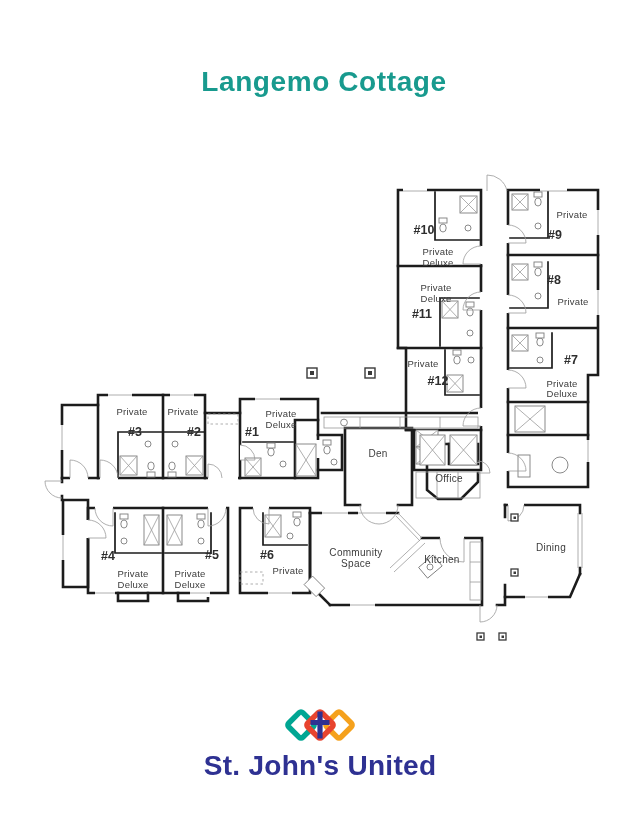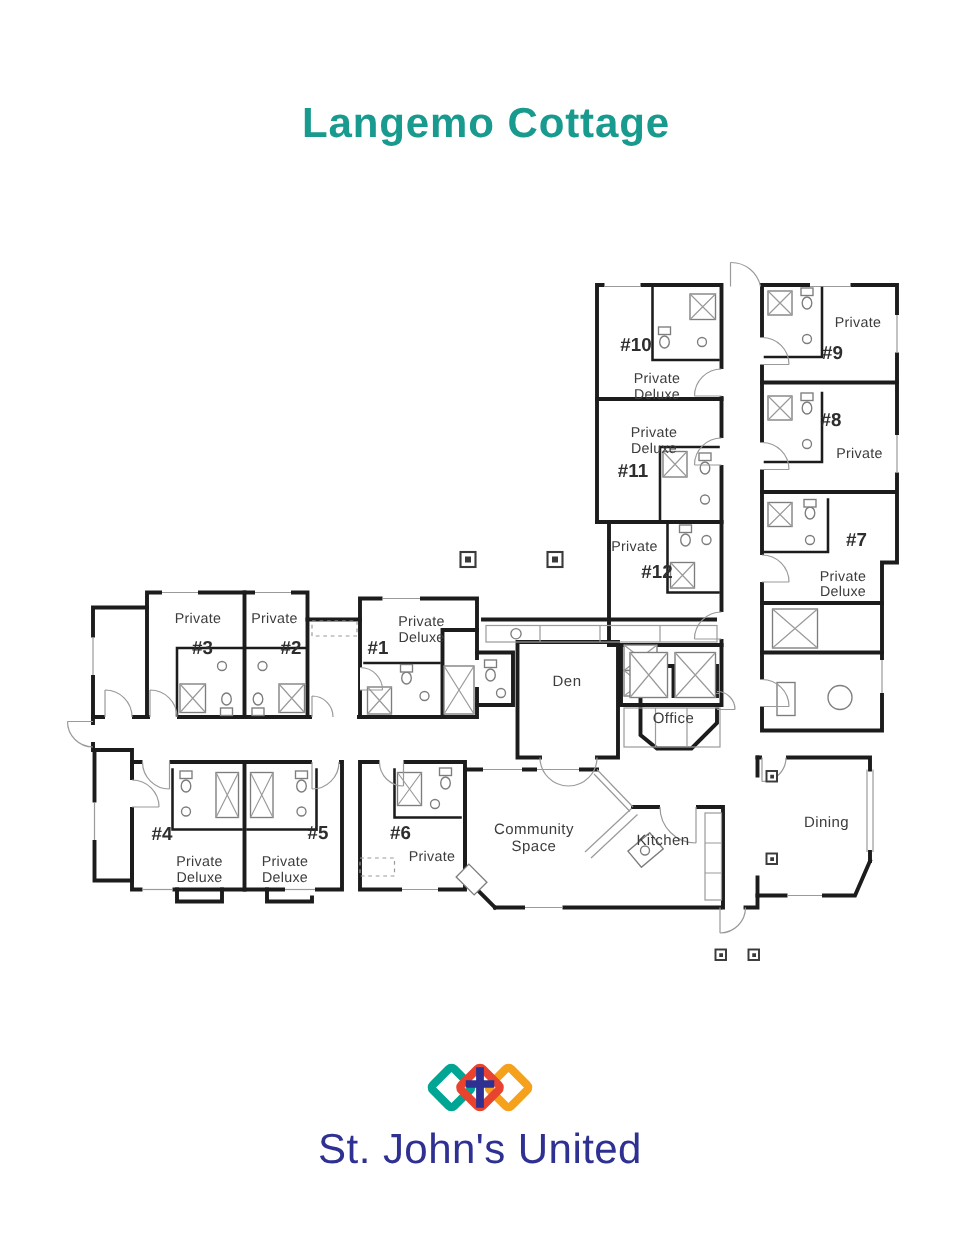--- a/index.html
+++ b/index.html
@@ -13,21 +13,21 @@
   .wm {stroke:#1c1c1c;stroke-width:1.7;fill:none;stroke-linecap:square;}
   .t  {stroke:#9a9a9a;stroke-width:.8;fill:none;}
   .td {stroke:#9a9a9a;stroke-width:.8;fill:none;stroke-dasharray:2.5 2.5;}
   .fx {stroke:#7d7d7d;stroke-width:.9;fill:#ffffff;}
   .gap{fill:#ffffff;stroke:none;}
   .lbl{font:9.5px "Liberation Sans",sans-serif;fill:#3c3c3c;text-anchor:middle;letter-spacing:.2px;}
   .num{font:600 12.5px "Liberation Sans",sans-serif;fill:#2e2e2e;text-anchor:middle;}
   .area-lbl{font:10px "Liberation Sans",sans-serif;fill:#3c3c3c;text-anchor:middle;letter-spacing:.3px;}
   .logo{position:absolute;left:0;top:700px;width:640px;text-align:center;}
   .logo-mark{display:block;margin:0 auto;width:72px;height:50px;}
-  .logo-text{margin:0;font-size:28px;font-weight:400;letter-spacing:.3px;color:#2e3192;}
+  .logo-text{margin:0;font-size:28px;font-weight:700;letter-spacing:.3px;color:#2e3192;}
 </style>
 </head>
 <body>
 
 <div class="page">
 
   <h1 class="title">Langemo Cottage</h1>
 
   <svg class="plan" viewBox="0 0 640 829" xmlns="http://www.w3.org/2000/svg">
 

